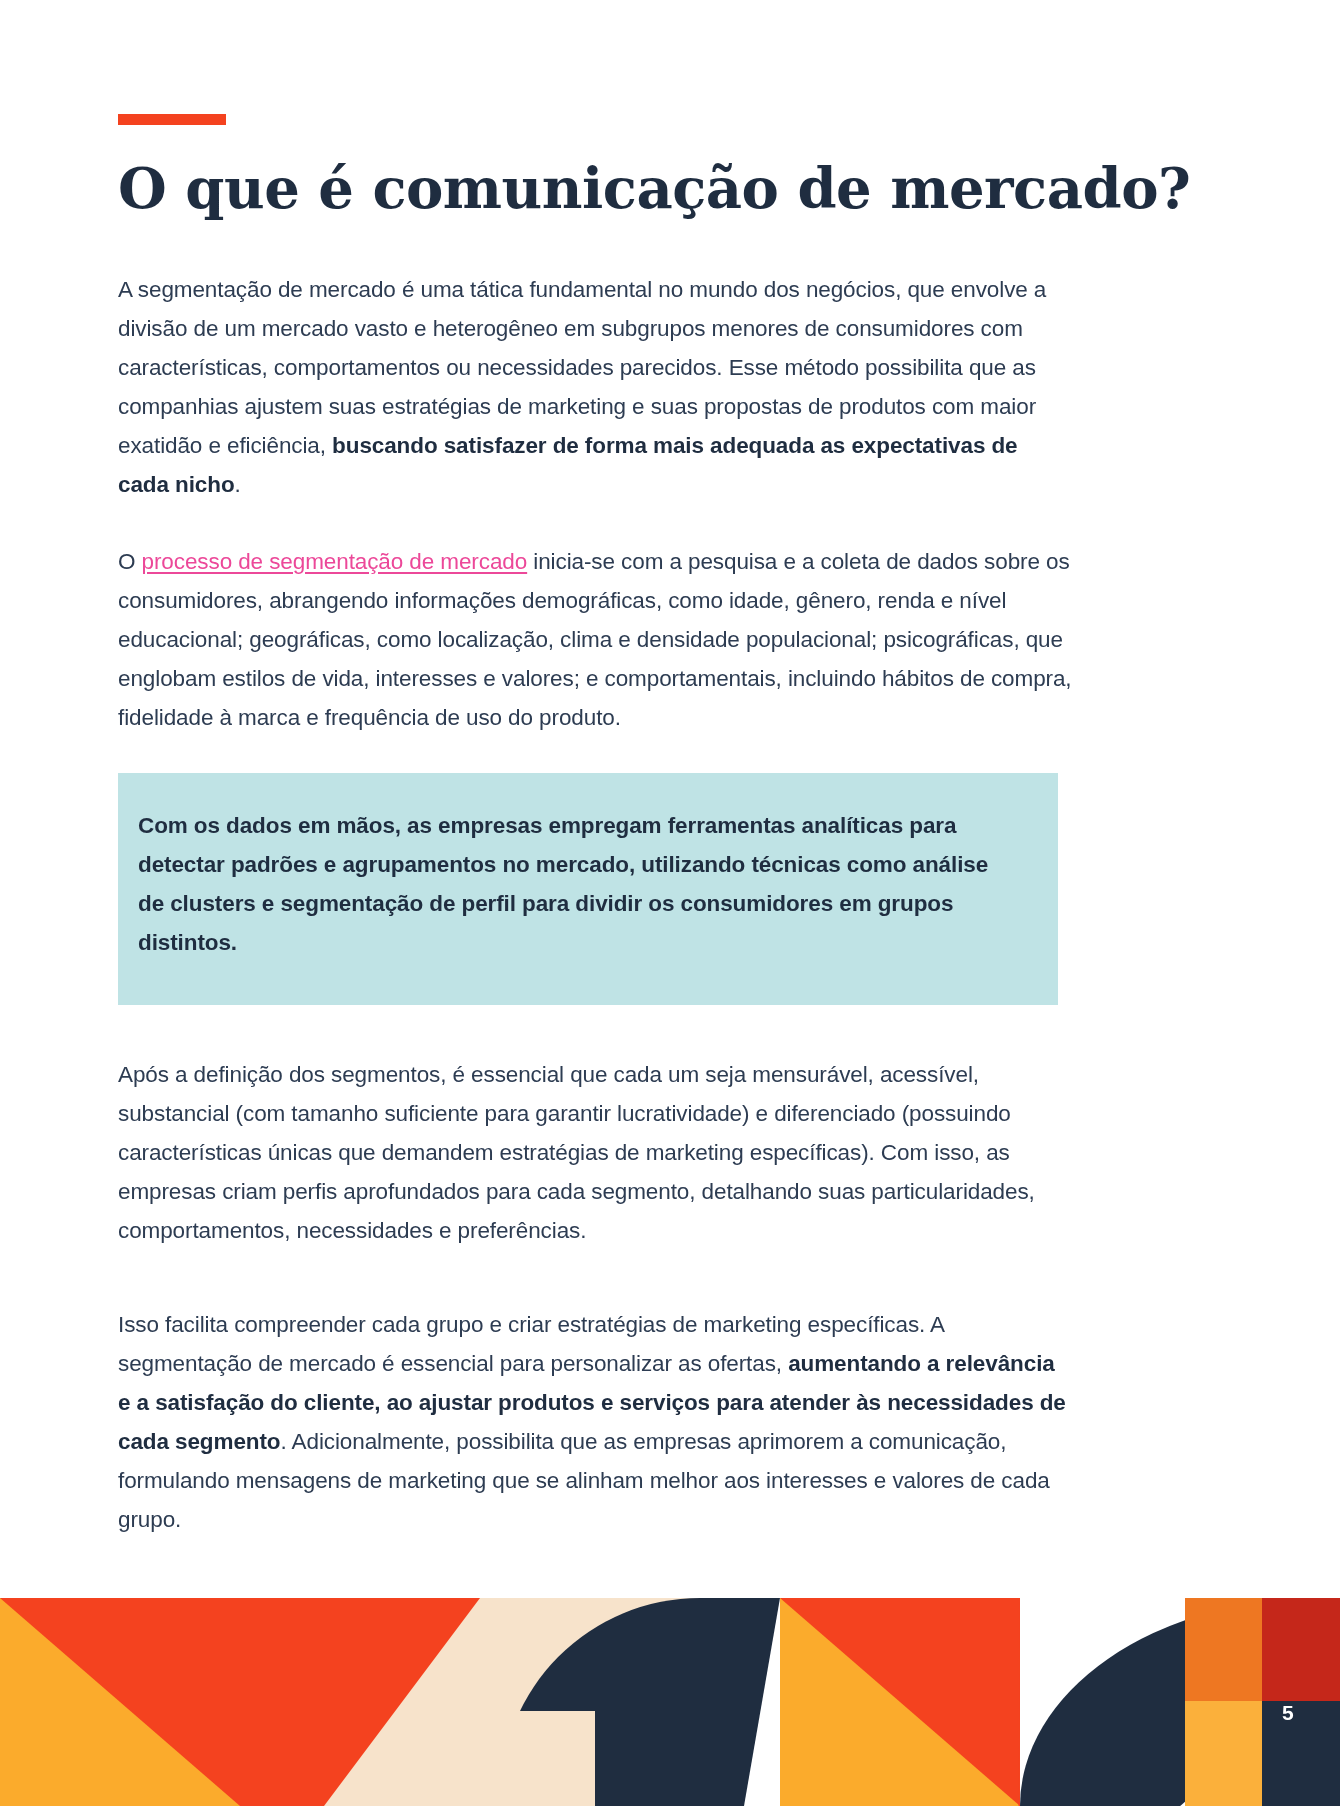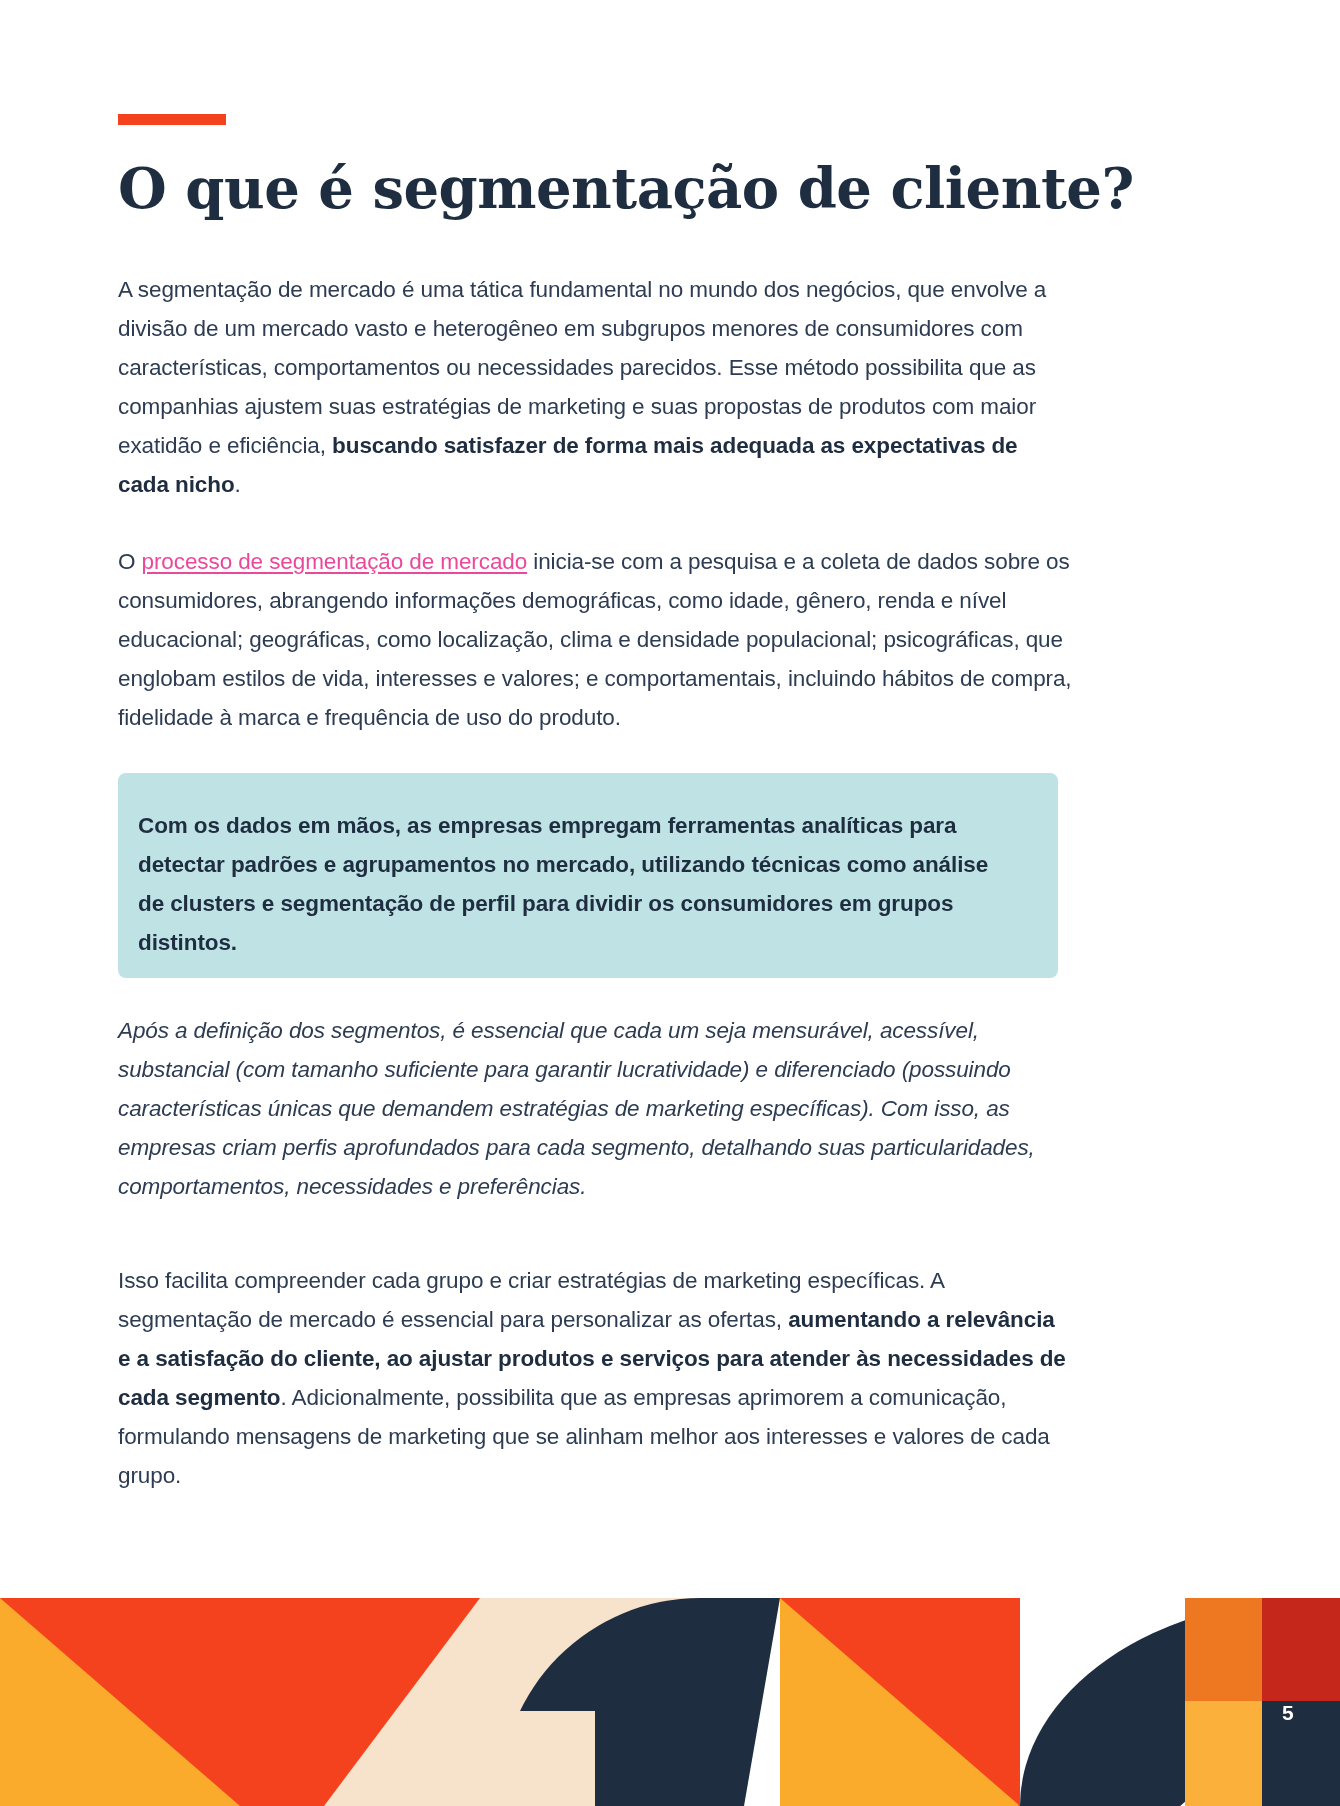--- a/index.html
+++ b/index.html
@@ -50,41 +50,40 @@
     font-family:"Liberation Sans", sans-serif;
     font-size:22.5px;
     line-height:39px;
     color:#2d3c52;
     letter-spacing:-0.1px;
     max-width:955px;
   }
 
   .p1 { margin-top:50px; }
   .p2 { margin-top:38px; }
-  .p3 { margin-top:33px;font-style:italic; }
+  .p3 { margin-top:50px; }
   .p4 { margin-top:55px; }
 
   .body-text b, .body-text strong {
     font-weight:700;
     color:#1f2d40;
   }
 
   .doc-link {
     color:#ec4899;
     text-decoration:underline;
     text-underline-offset:3px;
   }
 
   
   .callout {
     margin-top:36px;
     background:#bfe3e5;
     width:940px;
-    padding:33px 38px 16px 20px;
-    border-radius:8px;
+    padding:33px 38px 43px 20px;
   }
   .callout-text {
     font-family:"Liberation Sans", sans-serif;
     font-weight:700;
     font-size:22.5px;
     line-height:39px;
     color:#1f2d40;
     letter-spacing:-0.1px;
   }
 
@@ -193,21 +192,21 @@
 </style>
 </head>
 <body>
 
 <div class="page">
 
   <div class="content">
 
     <div class="accent-rule"></div>
 
-    <h1 class="page-title">O que é segmentação de cliente?</h1>
+    <h1 class="page-title">O que é comunicação de mercado?</h1>
 
     <p class="body-text p1">
       <span>A segmentação de mercado é uma tática fundamental no mundo dos negócios, que envolve a divisão de um mercado vasto e heterogêneo em subgrupos menores de consumidores com características, comportamentos ou necessidades parecidos. Esse método possibilita que as companhias ajustem suas estratégias de marketing e suas propostas de produtos com maior exatidão e eficiência, </span><b>buscando satisfazer de forma mais adequada as expectativas de cada nicho</b><span>.</span>
     </p>
 
     <p class="body-text p2">
       <span>O </span><a class="doc-link" href="#">processo de segmentação de mercado</a><span> inicia-se com a pesquisa e a coleta de dados sobre os consumidores, abrangendo informações demográficas, como idade, gênero, renda e nível educacional; geográficas, como localização, clima e densidade populacional; psicográficas, que englobam estilos de vida, interesses e valores; e comportamentais, incluindo hábitos de compra, fidelidade à marca e frequência de uso do produto.</span>
     </p>
 
     <div class="callout">

